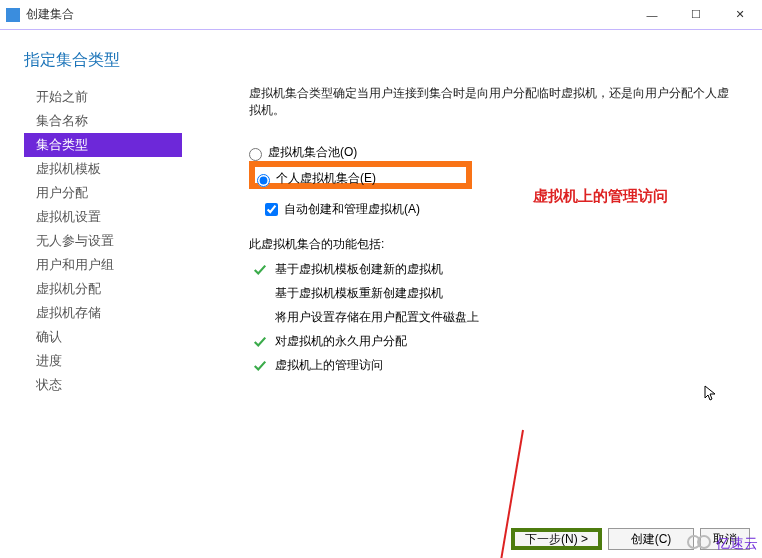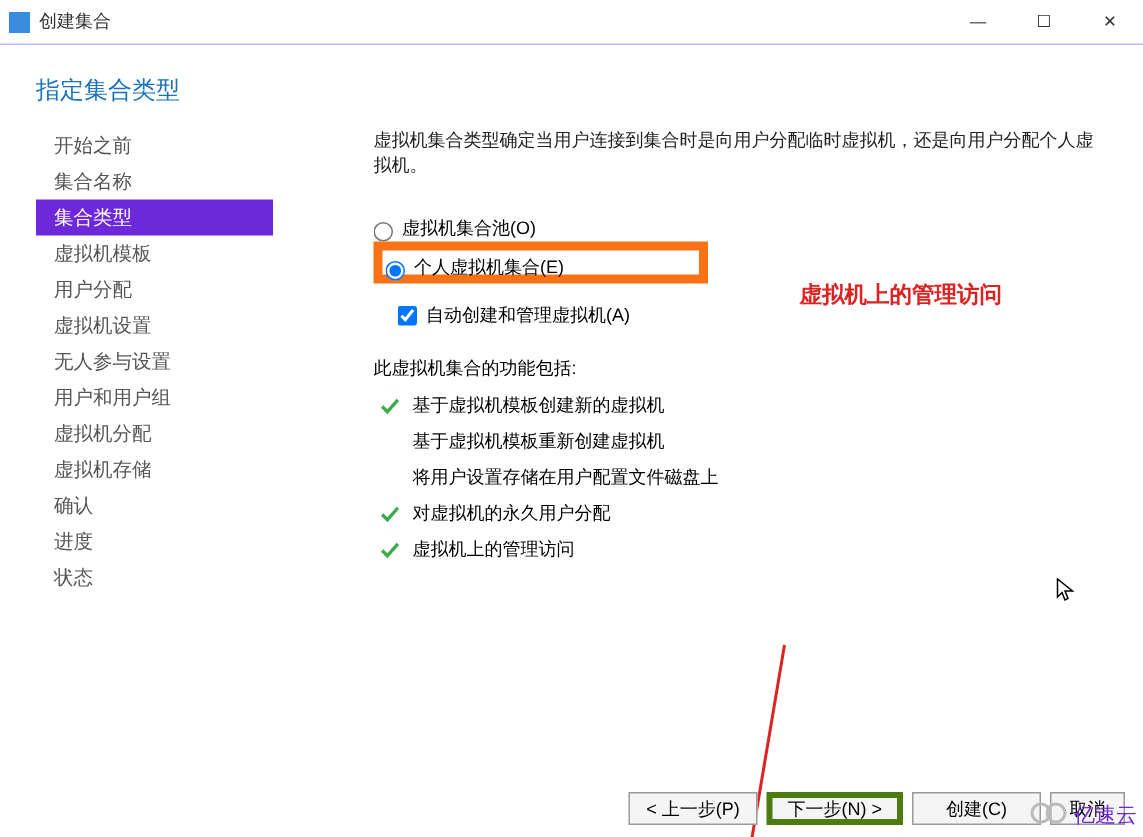--- a/index.html
+++ b/index.html
@@ -136,21 +136,20 @@
     </svg>
 
     <svg class="arrow" width="40" height="180">
       <line x1="35" y1="5" x2="8" y2="165" stroke="#d22" stroke-width="2"></line>
       <polygon points="8,165 3,152 16,156" fill="#d22"></polygon>
     </svg>
   </div>
 </div>
 
 <div class="footer">
-  <button class="btn">&lt; 上一步(P)</button>
   <button class="btn primary">下一步(N) &gt;</button>
   <button class="btn">创建(C)</button>
   <button class="btn" style="min-width:50px">取消</button>
 </div>
 
 <div class="watermark">
   <span class="wm-rings">
     <svg width="26" height="18">
         <circle cx="8" cy="9" r="6" fill="none" stroke="#bbb" stroke-width="2"></circle>
         <circle cx="18" cy="9" r="6" fill="none" stroke="#bbb" stroke-width="2"></circle>

